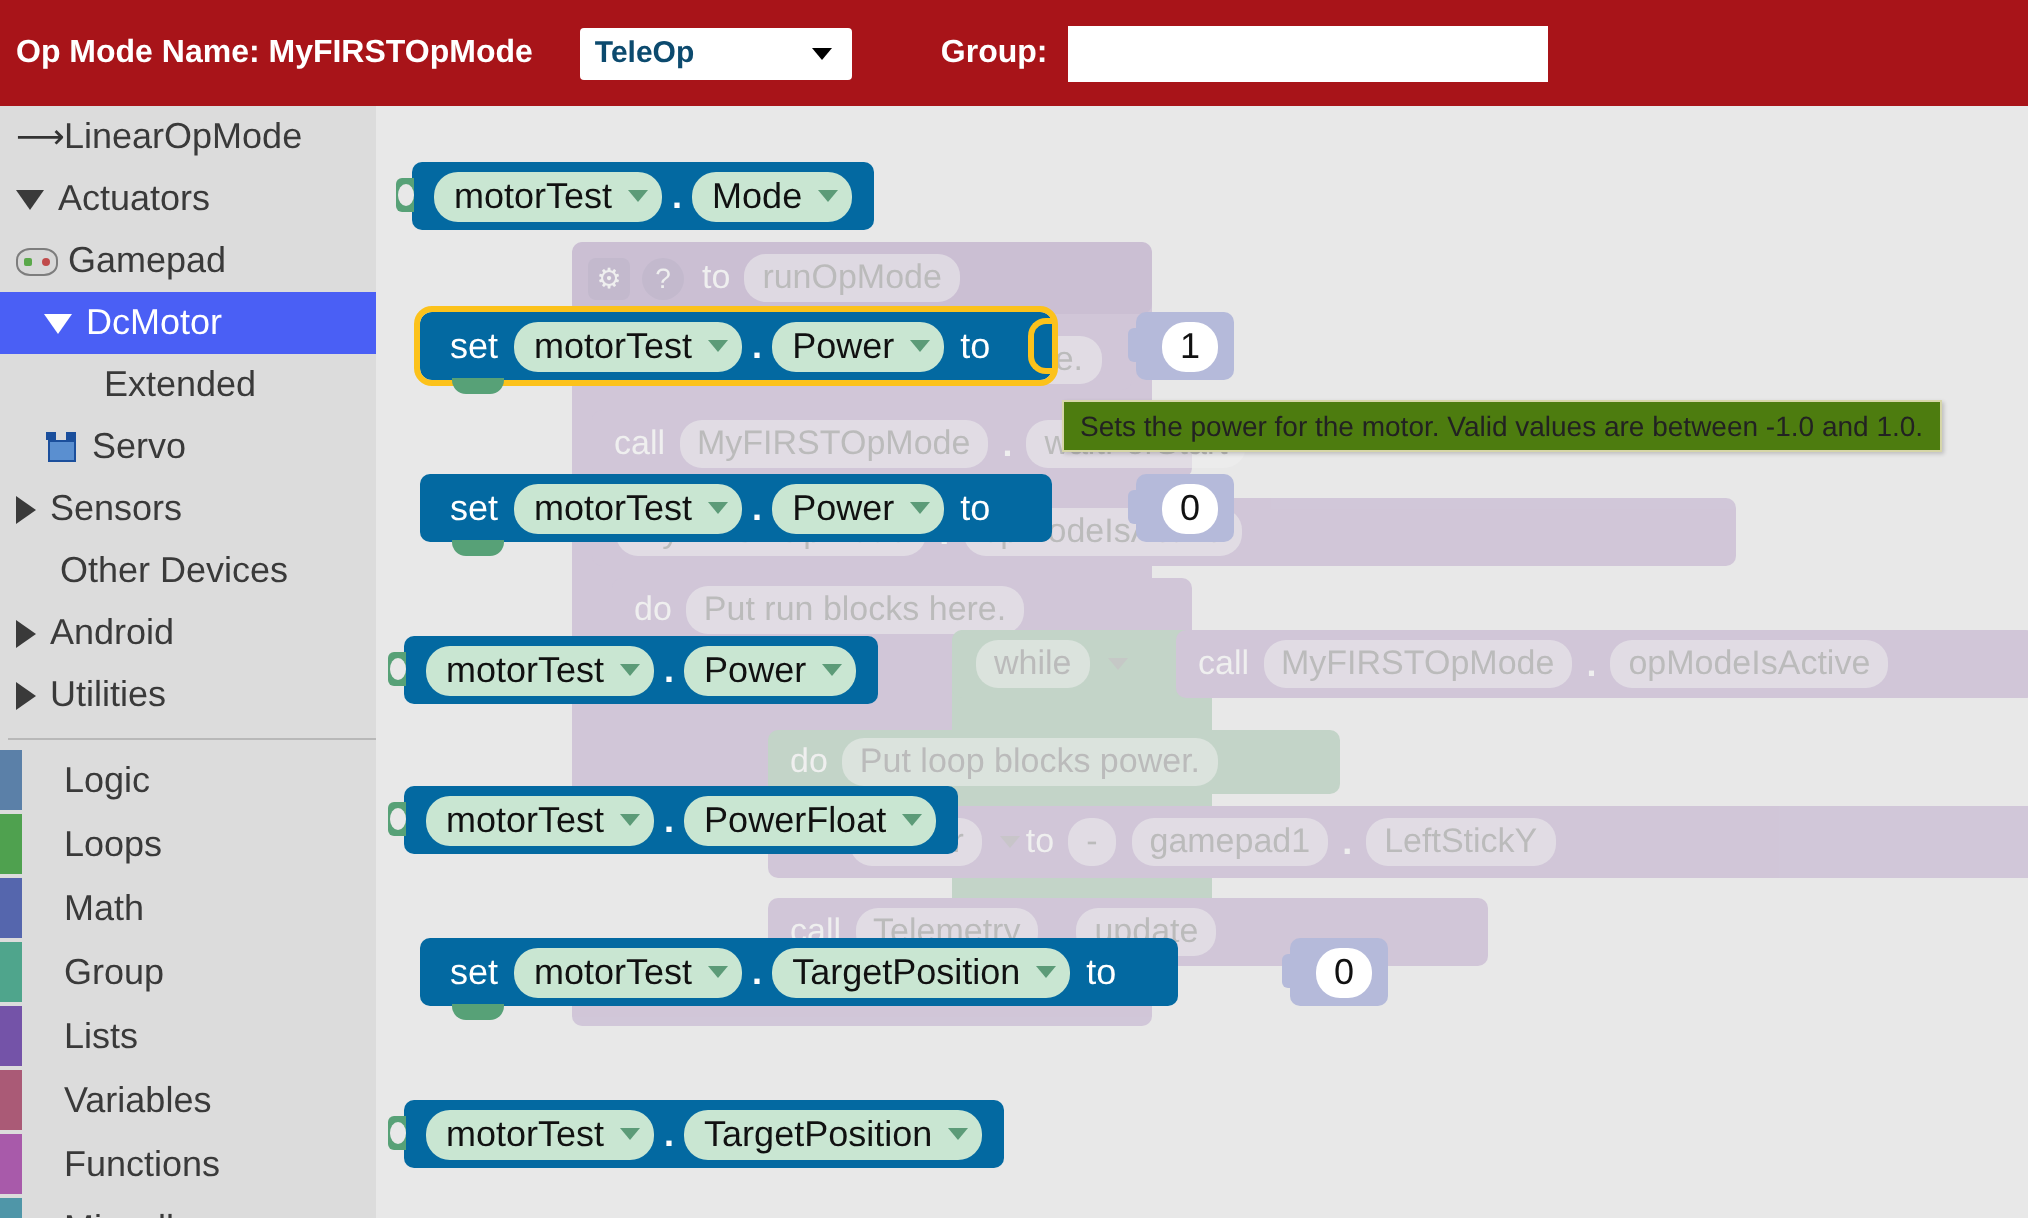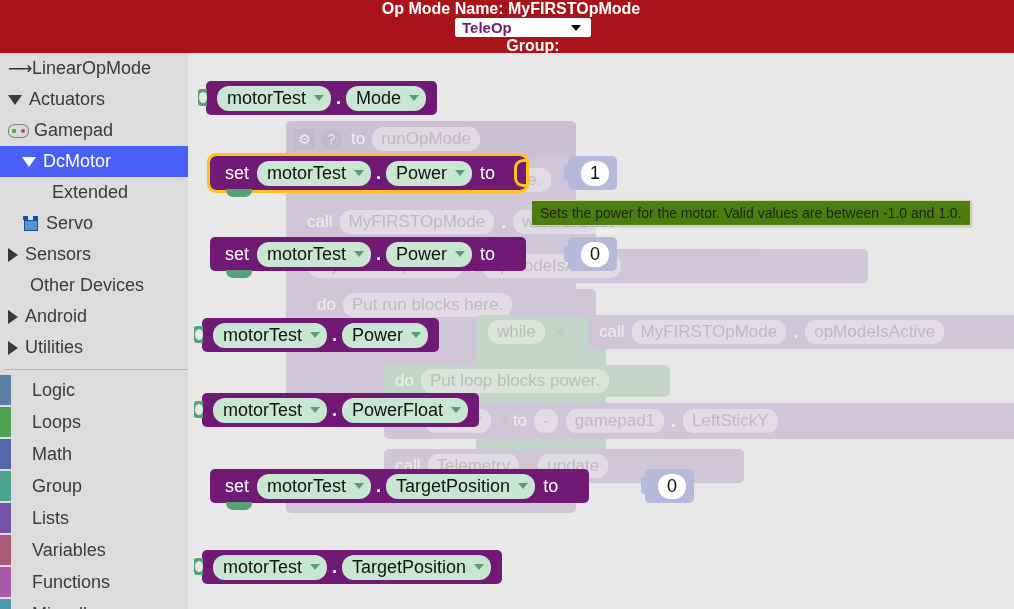--- a/index.html
+++ b/index.html
@@ -11,40 +11,39 @@
     background: #e8e8e8;
   }
 
   
   #header {
     position: absolute; left: 0; top: 0;
     width: 1014px; height: 53px;
     background: #a81419;
     display: flex; align-items: center;
     padding-left: 8px;
-    flex-direction: column;
   }
   #opmode-label {
     color: #ffffff;
     font-size: 16px;
     font-weight: bold;
     white-space: nowrap;
   }
   #mode-select {
     margin-left: 24px;
     width: 136px; height: 26px;
     background: #ffffff;
     border: 1px solid #ffffff;
     border-radius: 2px;
     display: flex; align-items: center;
     padding: 0 6px;
     position: relative;
   }
   #mode-select .sel-text {
-    font-size: 15px; font-weight: bold; color: #701a75;
+    font-size: 15px; font-weight: bold; color: #0c4a6e;
   }
   #mode-select .caret {
     position: absolute; right: 9px; top: 50%;
     transform: translateY(-50%);
     width: 0; height: 0;
     border-left: 5px solid transparent;
     border-right: 5px solid transparent;
     border-top: 6px solid #000;
   }
   #group-label {
@@ -215,21 +214,21 @@
     border-right: 5px solid transparent;
     border-top: 6px solid rgba(120,120,120,.8);
     margin-left: 5px;
   }
 
   
   #flyout-layer { position: absolute; left:0; top:0; width: 826px; height: 556px; }
 
   .blk {
     position: absolute;
-    background: #701a75;
+    background: #0369a1;
     border-radius: 5px;
     display: flex; align-items: center;
     height: 34px;
     padding: 0 9px;
     white-space: nowrap;
     text-align: right;
   }
   .blk.selected {
     outline: 3px solid #fcc21b;
     border-radius: 6px;

